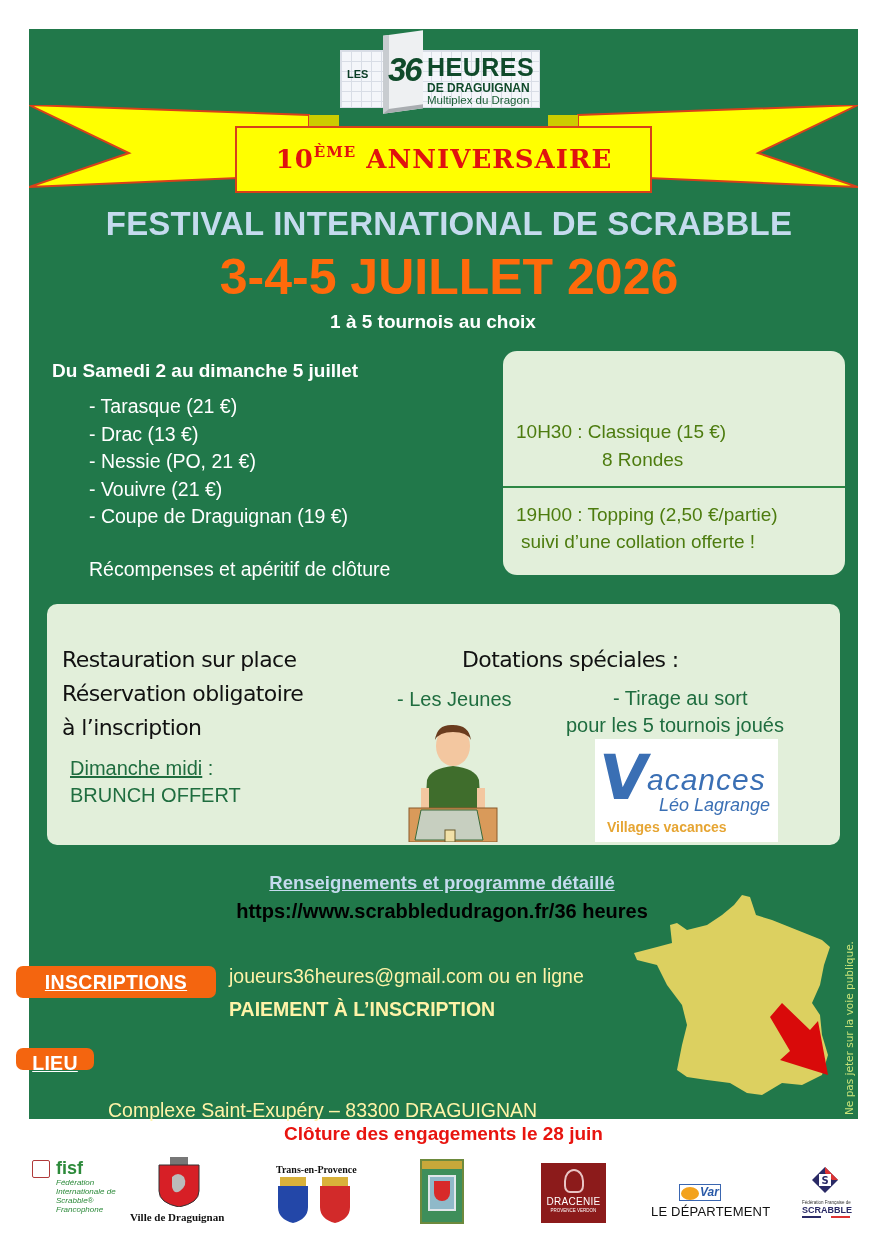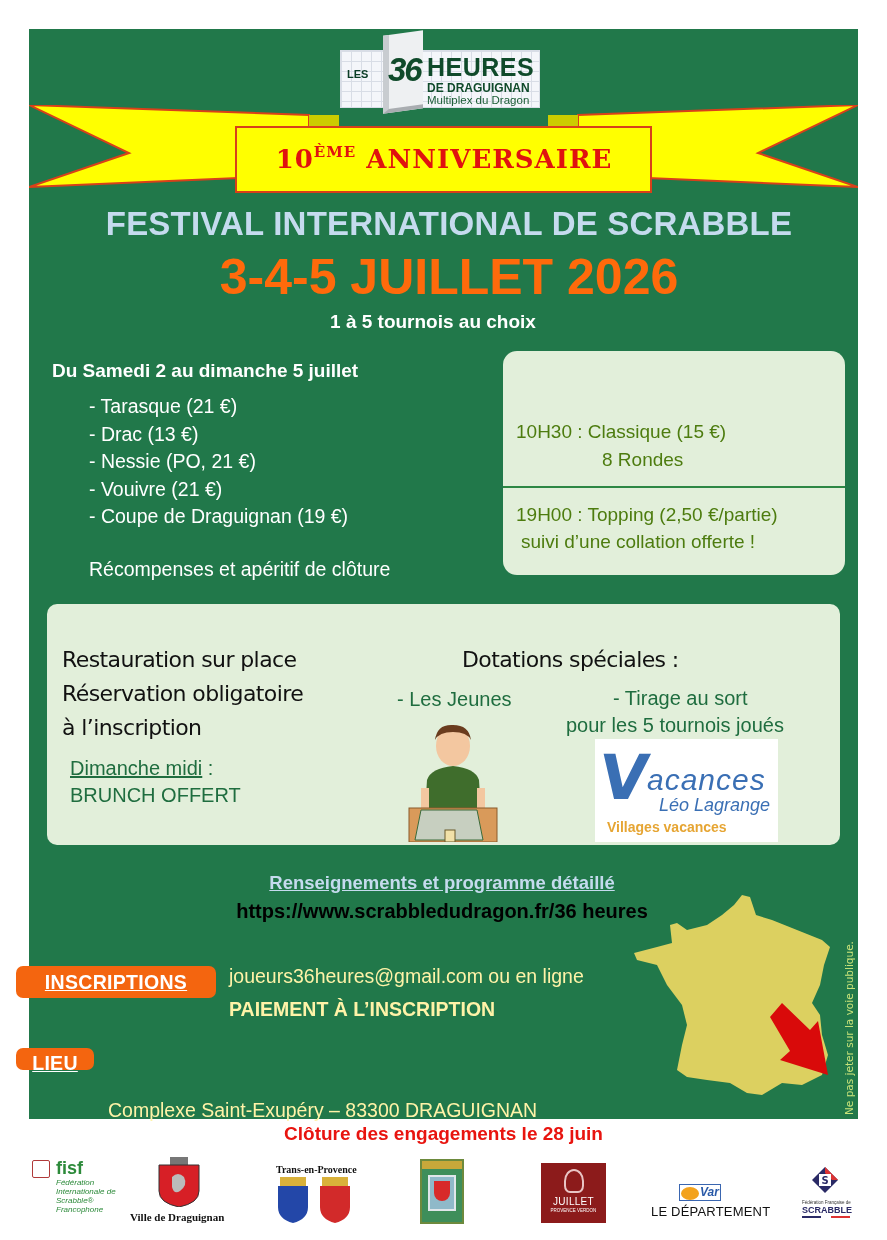--- a/index.html
+++ b/index.html
@@ -237,21 +237,21 @@
 </svg>
 
 <div class="sponsor dragui-badge">
   <div class="t"></div>
     <div class="in"></div>
     <div class="sh"></div>
 </div>
 
 <div class="sponsor dracenie">
   <div class="mark"></div>
-  <div class="lbl">JUILLET</div>
+  <div class="lbl">DRACENIE</div>
   <div class="sub">PROVENCE VERDON</div>
 </div>
 
 <div class="sponsor var-logo">
   <div class="sun"></div>
   <div class="txt">Var</div>
 </div>
 <div class="sponsor dept">LE DÉPARTEMENT</div>
 
 <svg class="sponsor ffsc-mark" viewBox="0 0 26 26">

